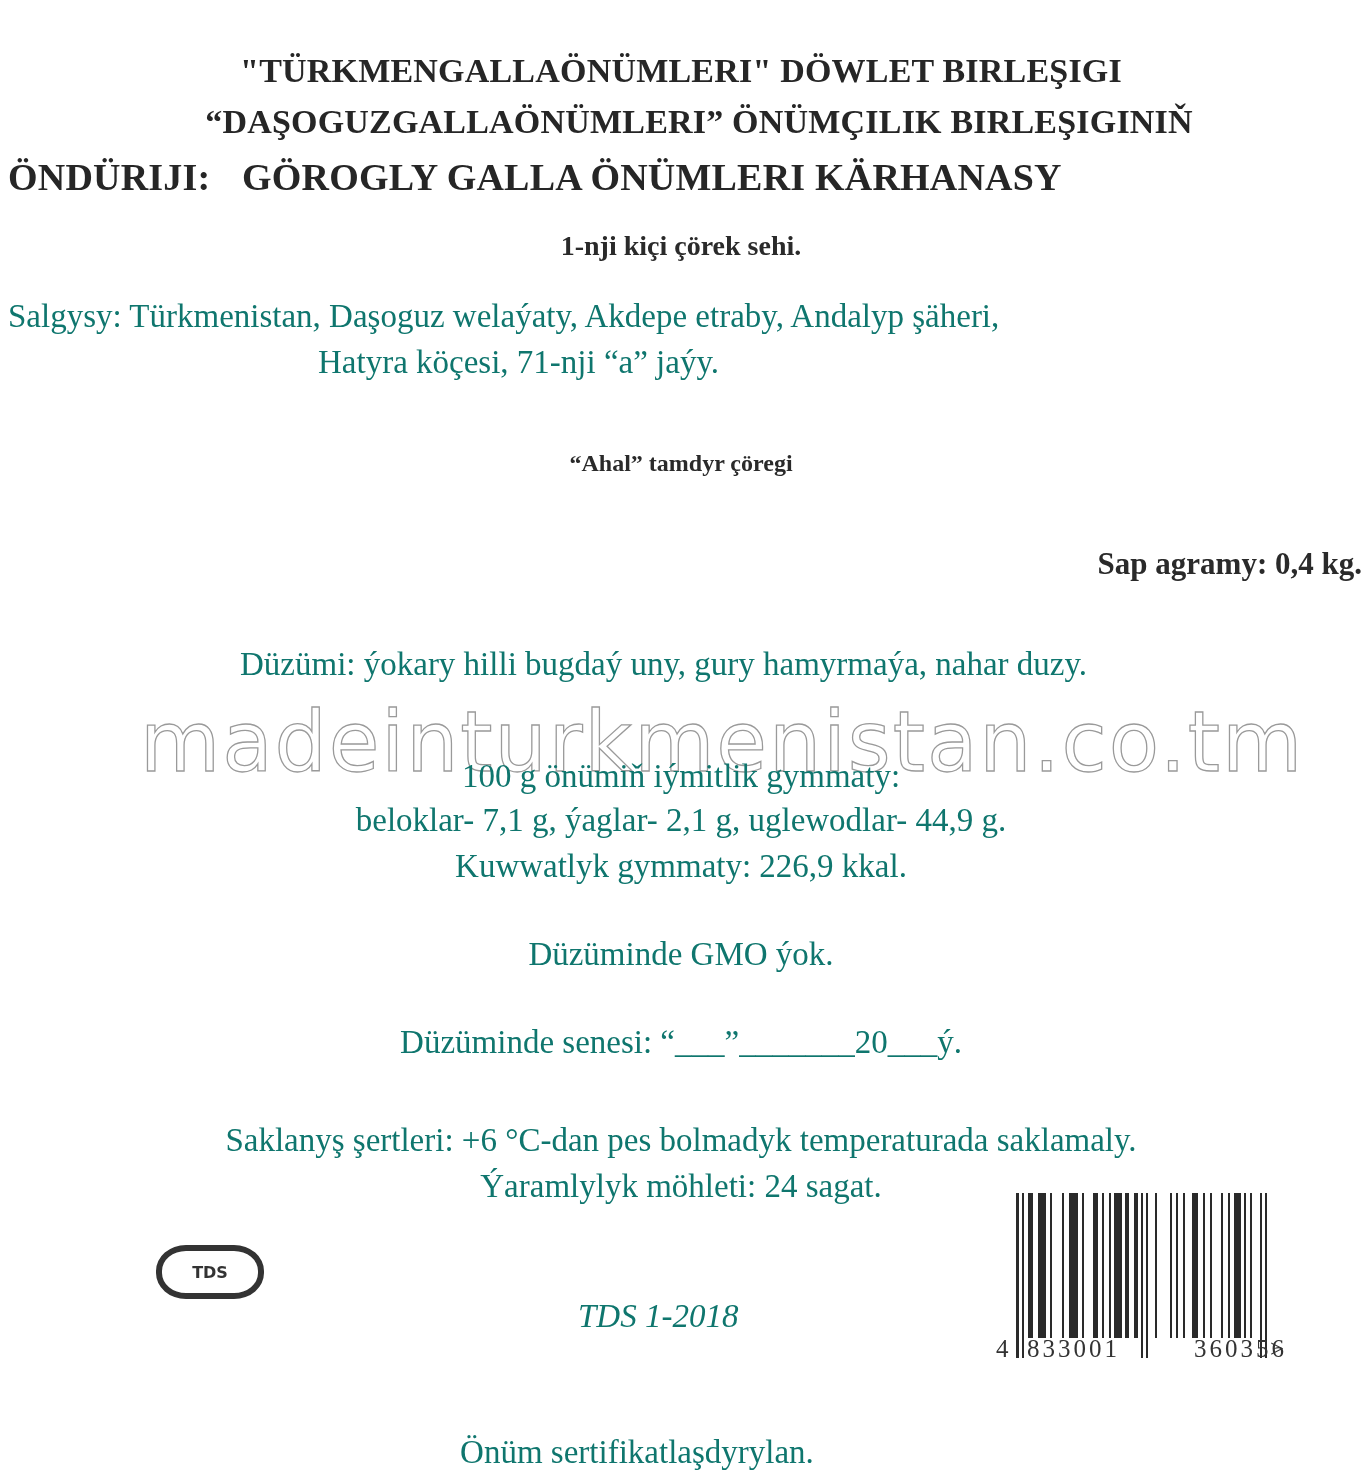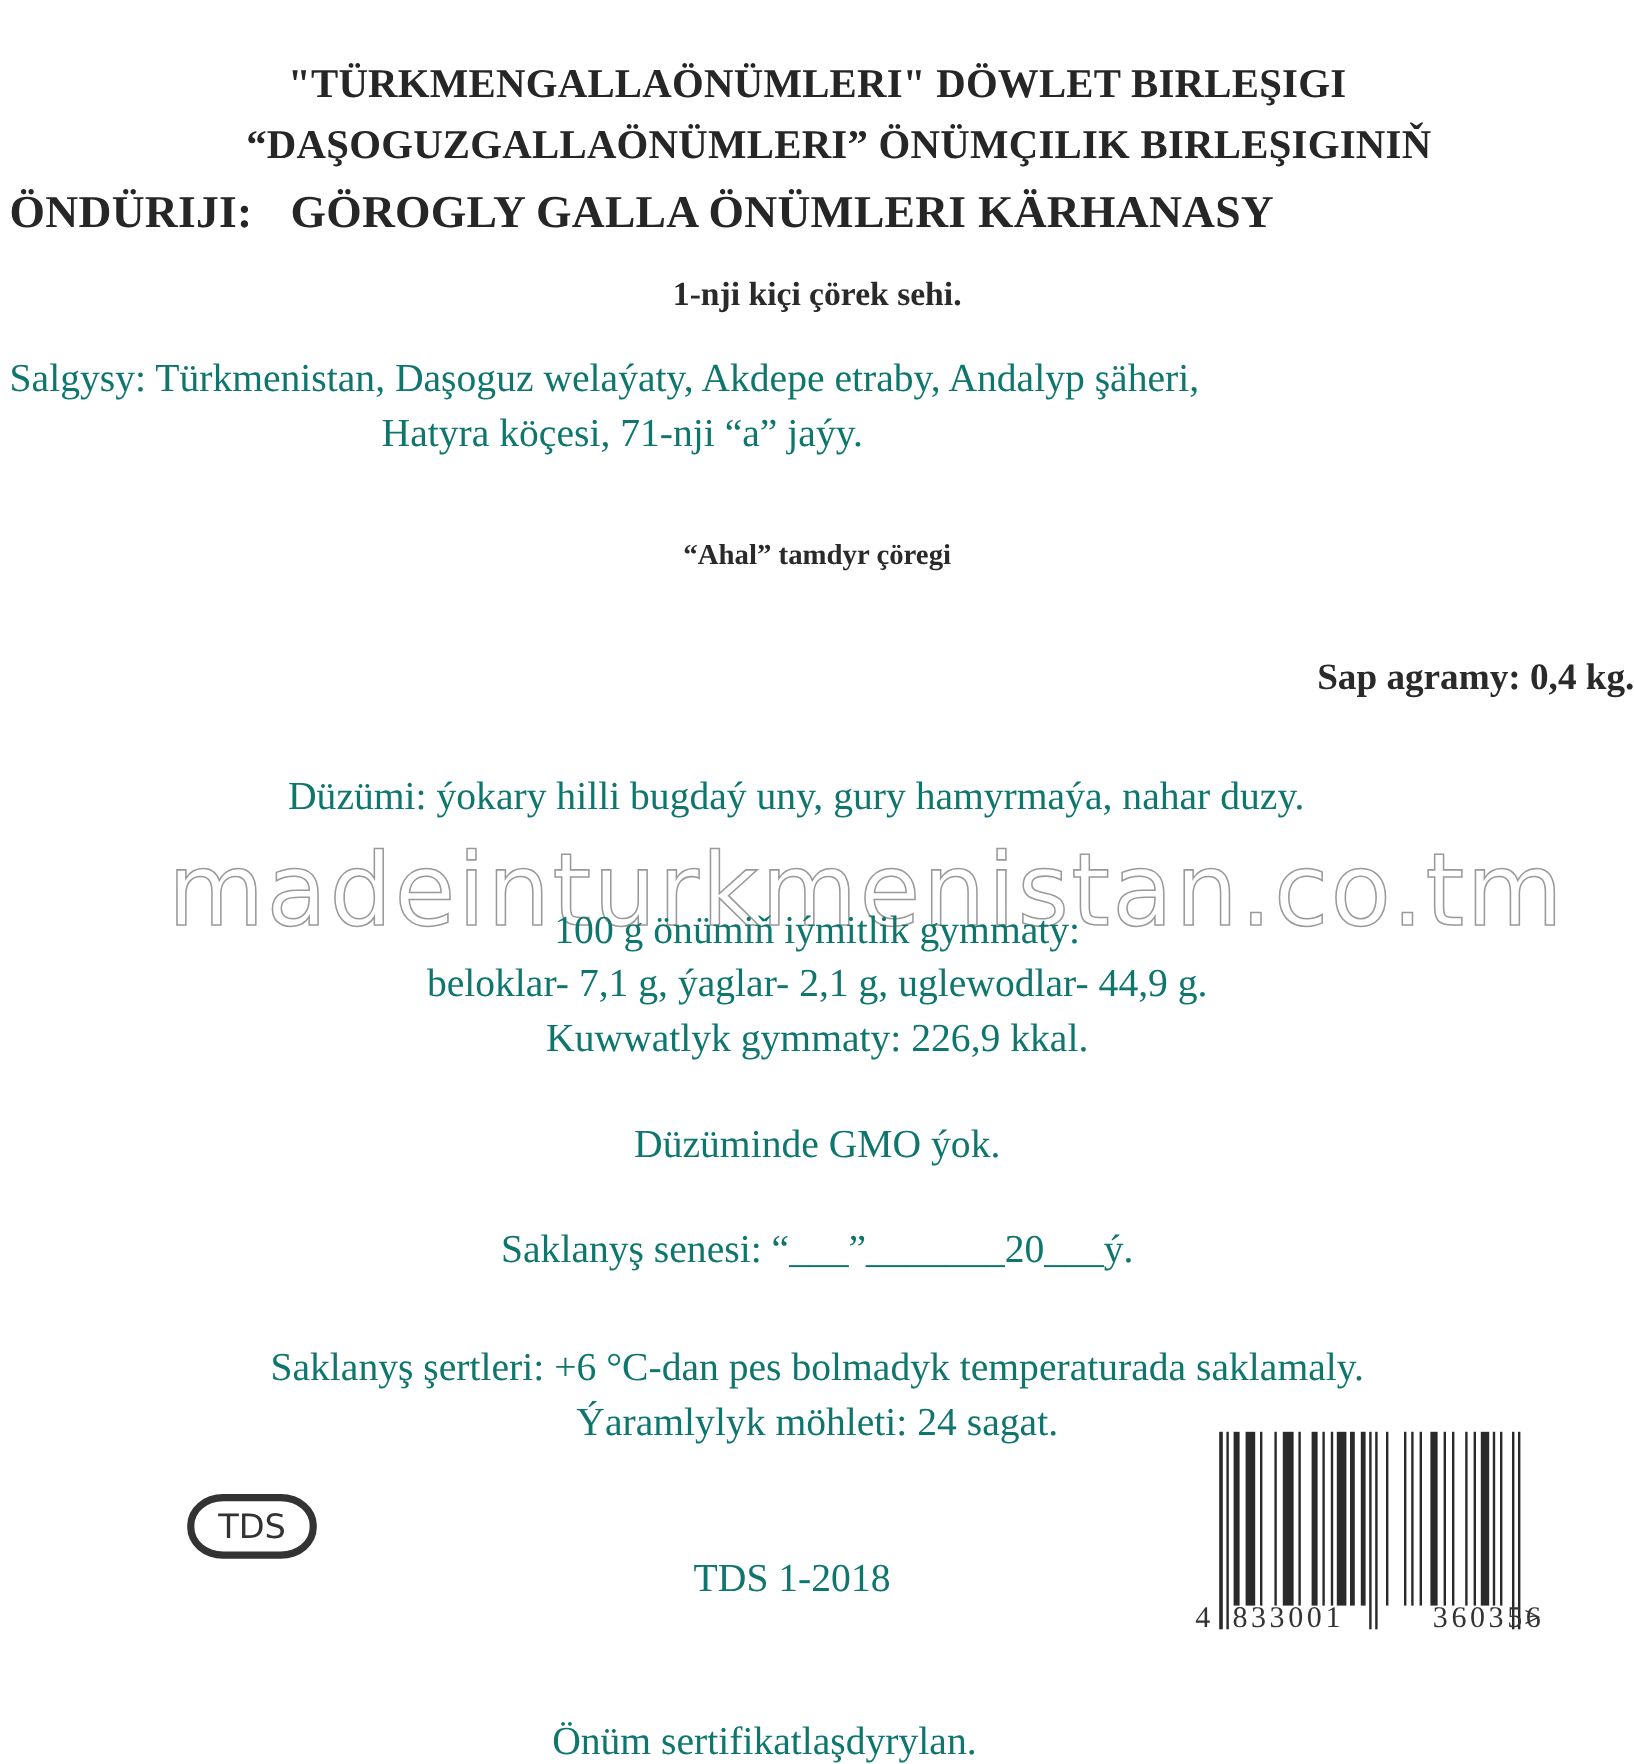--- a/index.html
+++ b/index.html
@@ -14,21 +14,21 @@
   .txt { font-size: 33px; color:#0f766e;margin-top:32px; }
   .watermark {
     position: absolute; left: 140px; top: 700px; font-family: "DejaVu Sans", "Liberation Sans", sans-serif;
     font-size: 84px; letter-spacing: 2px; color: transparent; -webkit-text-stroke: 1.3px #9a9a9a;
     white-space: nowrap; line-height: 1; transform: scaleX(0.98); transform-origin: left top;
   }
   .tds-logo {
     position: absolute; left: 156px; top: 1245px; width: 108px; height: 54px;
     border: 6px solid #333; border-radius: 30px / 26px; box-sizing: border-box;
     display: flex; align-items: center; justify-content: center;
-    font-family: "DejaVu Sans", "Liberation Sans", sans-serif; font-weight: normal; font-size: 28px; color:#333;
+    font-family: "DejaVu Sans", "Liberation Sans", sans-serif; font-weight: bold; font-size: 16px; color:#333;
   }
   .barcode { position: absolute; left: 1014px; top: 1193px; width: 260px; height: 150px; }
   .barcode svg { display:block; }
   .bc-digits { position:absolute; top:1335px; font-size:25px; color:#333; letter-spacing: 3px; }
 </style>
 </head>
 <body>
 
 <div class="abs center hdr" style="top:52px;">"TÜRKMENGALLAÖNÜMLERI" DÖWLET BIRLEŞIGI</div>
 <div class="abs center hdr" style="top:103px; left:18px;">“DAŞOGUZGALLAÖNÜMLERI” ÖNÜMÇILIK BIRLEŞIGINIŇ</div>
@@ -45,27 +45,27 @@
 <div class="abs center bold" style="top:546px; font-size:31px;text-align:right;">Sap agramy: 0,4 kg.</div>
 <div class="abs txt" style="top:614px; left:240px;">Düzümi: ýokary hilli bugdaý uny, gury hamyrmaýa, nahar duzy.</div>
 
 <div class="watermark">madeinturkmenistan.co.tm</div>
 
 <div class="abs center txt" style="top:726px;">100 g önümiň iýmitlik gymmaty:</div>
 <div class="abs center txt" style="top:770px;">beloklar- 7,1 g, ýaglar- 2,1 g, uglewodlar- 44,9 g.</div>
 <div class="abs center txt" style="top:816px;">Kuwwatlyk gymmaty: 226,9 kkal.</div>
 
 <div class="abs center txt" style="top:904px;">Düzüminde GMO ýok.</div>
-<div class="abs center txt" style="top:992px;">Saklanyş senesi: “___”_______20___ý.</div>
+<div class="abs center txt" style="top:992px;">Düzüminde senesi: “___”_______20___ý.</div>
 
 <div class="abs center txt" style="top:1090px;">Saklanyş şertleri: +6 °C-dan pes bolmadyk temperaturada saklamaly.</div>
 <div class="abs center txt" style="top:1136px;">Ýaramlylyk möhleti: 24 sagat.</div>
 
 <div class="tds-logo">TDS</div>
-<div class="abs txt" style="top:1266px; left:578px;">TDS 1-2018</div>
+<div class="abs txt" style="top:1266px; left:578px;font-style:italic;">TDS 1-2018</div>
 
 <div class="barcode">
   <svg width="260" height="165" viewBox="0 0 260 165">
     <g fill="#2a2a2a">
       <rect x="2" y="0" width="3" height="165"></rect>
         <rect x="8" y="0" width="2" height="165"></rect>
       <rect x="14" y="0" width="5" height="145"></rect>
         <rect x="24" y="0" width="8" height="145"></rect>
       <rect x="36" y="0" width="2" height="145"></rect>
         <rect x="48" y="0" width="2" height="145"></rect>

